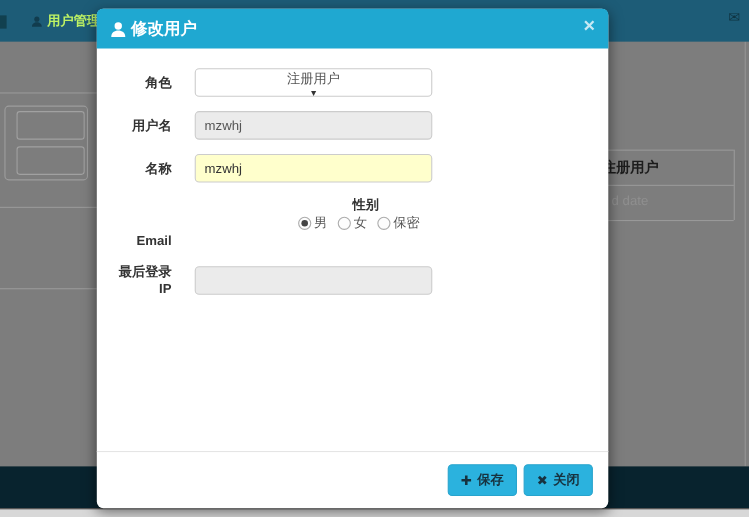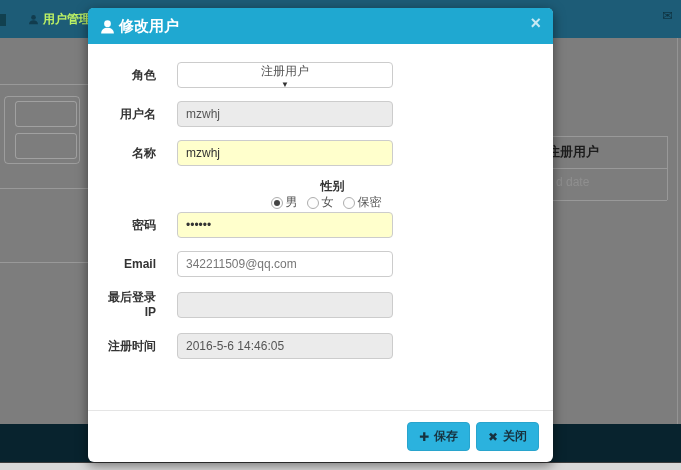--- a/index.html
+++ b/index.html
@@ -137,40 +137,31 @@
           <span class="rdot"></span>
           <span>女</span>
         </span>
         <span class="radio-opt">
           <span class="rdot"></span>
           <span>保密</span>
         </span>
       </div>
     </div>
 
-    <div class="frow">
-      <span class="lbl">密码</span>
-      <input class="ctrl yellow" value="••••••" style="">
-    </div>
 
     <div class="frow">
       <span class="lbl">Email</span>
-      <input class="ctrl" style="color: rgb(119, 119, 119);" value="342211509@qq.com">
     </div>
 
 
     <div class="frow" style="min-height:30px;">
       <span class="lbl">最后登录IP</span>
       <input class="ctrl disabled" disabled="" value="" style="">
     </div>
 
-    <div class="frow">
-      <span class="lbl">注册时间</span>
-      <input class="ctrl disabled" disabled="" value="2016-5-6 14:46:05" style="">
-    </div>
 
   </div>
 
   <div class="modal-footer">
     <button class="btn">
       <span class="ic">✚</span>
       <span>保存</span>
     </button>
     <button class="btn">
       <span class="ic">✖</span>

